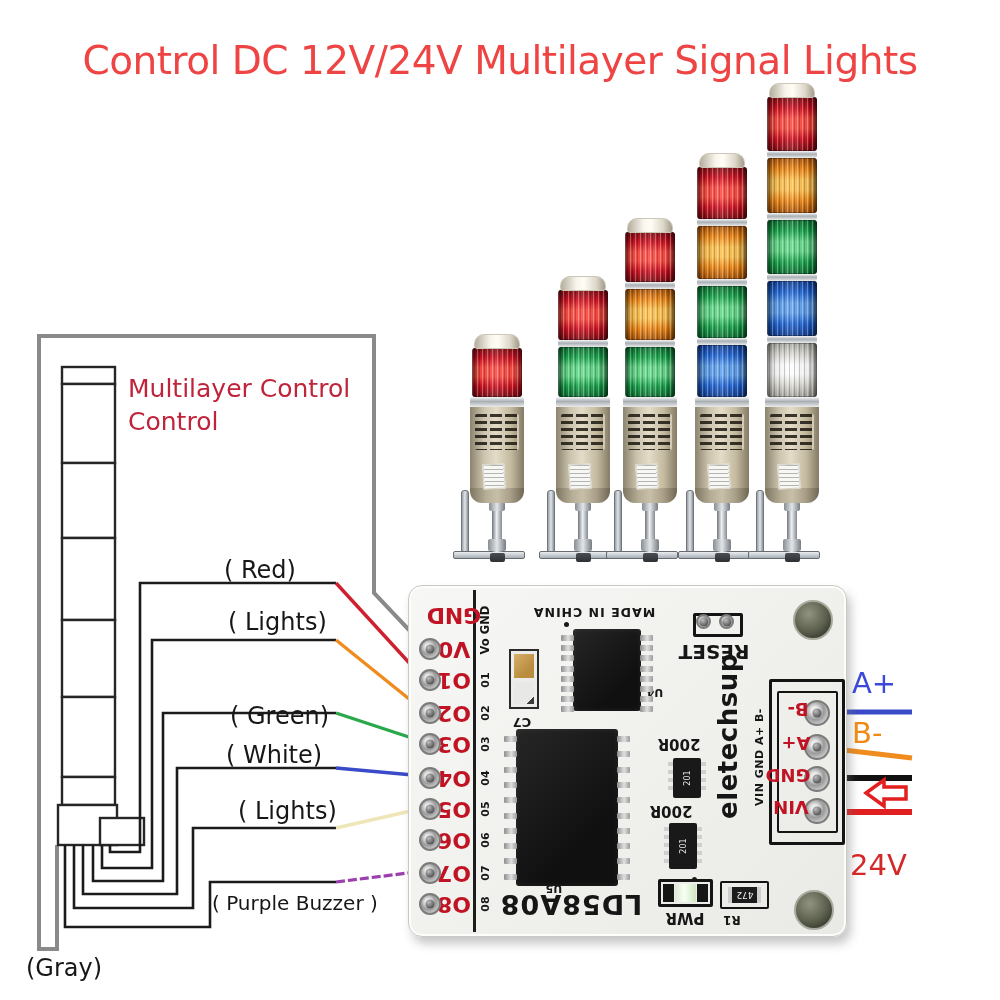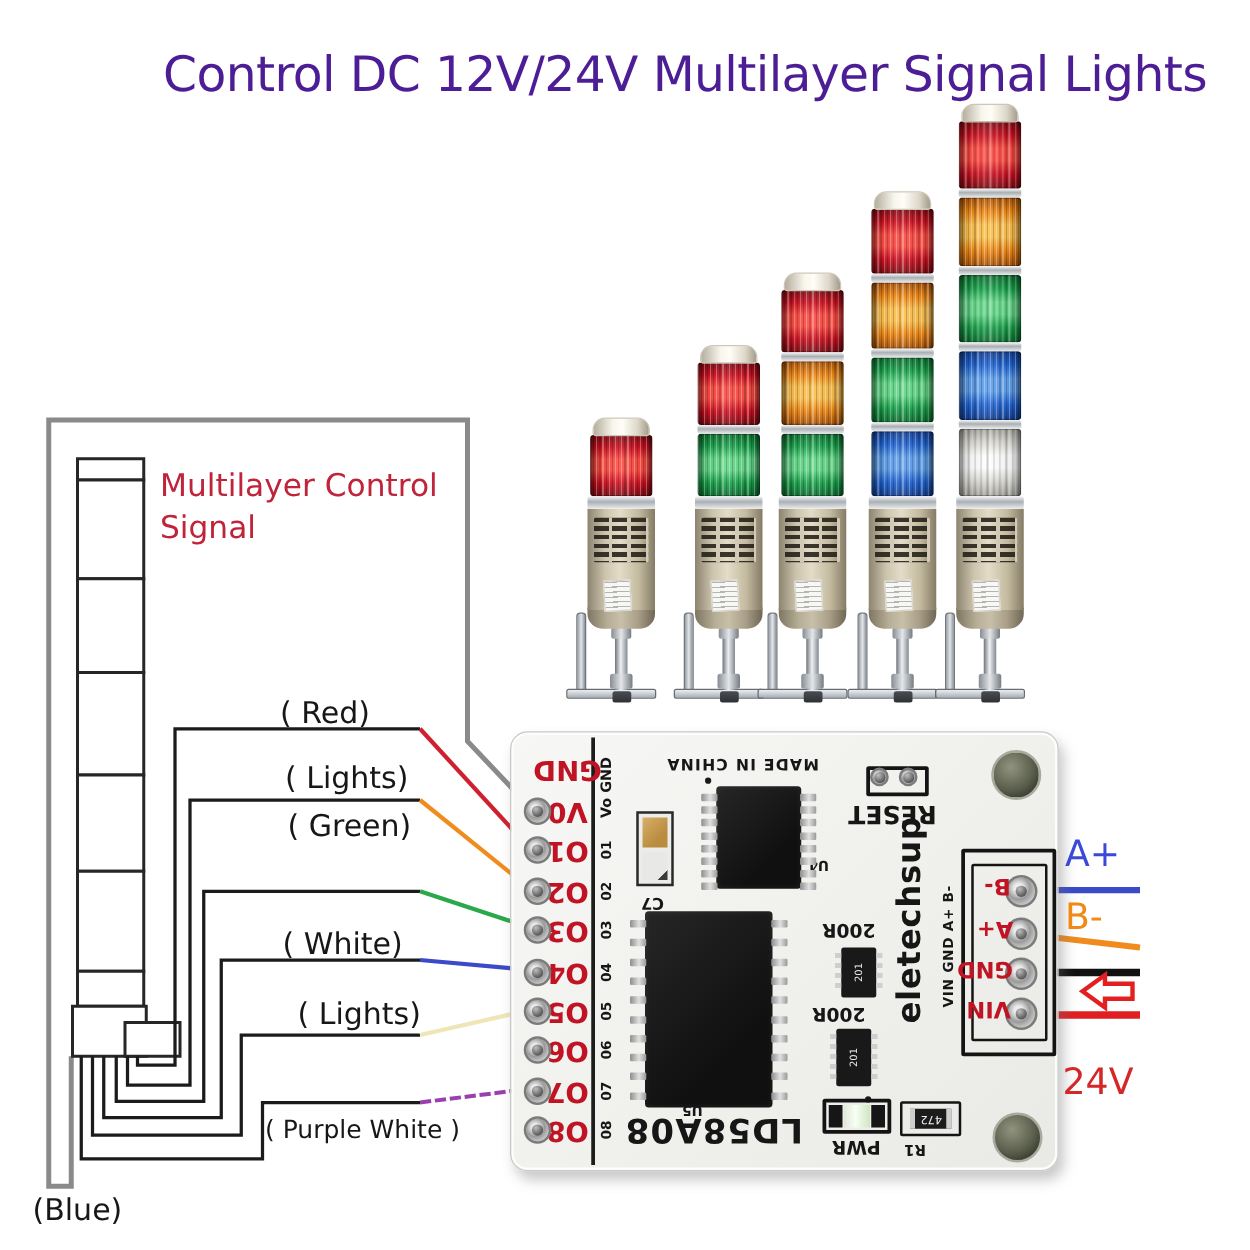--- a/index.html
+++ b/index.html
@@ -74,21 +74,21 @@
         border:1px solid #70767c;border-radius:3px 3px 0 0;box-sizing:border-box;}
   .tfoot{position:absolute;background:linear-gradient(180deg,#eaeef1,#a8afb5);
         border:1px solid #666c72;border-radius:2px;box-sizing:border-box;}
   .tclamp{position:absolute;background:linear-gradient(180deg,#4a4d51,#2e3134);border-radius:2px;}
 </style>
 </head>
 <body>
 
 <div id="stage">
 
-  <div id="title" class="abs" style="color: #4c1d95; margin-left: 48px;">Control DC 12V/24V Multilayer Signal Lights</div>
+  <div id="title" class="abs" style="color: #ef4444;">Control DC 12V/24V Multilayer Signal Lights</div>
 
   <svg class="abs" width="1000" height="1000" viewBox="0 0 1000 1000" style="left:0;top:0;" fill="none">
 
     <path d="M428,650 L374,593 L374,336 L39,336 L39,949 L57,949 L57,845" stroke-width="4" stroke="#8a8a8a"></path>
 
     <g stroke="#262626" stroke-width="2.4" fill="#ffffff">
       <rect x="62" y="367" width="53" height="17"></rect>
       <rect x="62" y="384" width="53" height="79"></rect>
       <rect x="62" y="463" width="53" height="75"></rect>
       <rect x="62" y="538" width="53" height="82"></rect>
@@ -120,30 +120,30 @@
     <path d="M818,778 L912,778" stroke="#111111" stroke-width="6"></path>
     <path d="M818,812 L912,812" stroke="#e02020" stroke-width="6"></path>
     <polygon points="866,793 884,780 884,787 906,787 906,799 884,799 884,806" fill="#ffffff" stroke="#e31f1f" stroke-width="3.5"></polygon>
 
     <path d="M432,591 L415,591 L415,617 L432,617" stroke="#161616" stroke-width="2.5"></path>
     <path d="M430,858 L414,858 L414,902 L430,902" stroke="#161616" stroke-width="2.5"></path>
   </svg>
 
   <div id="rednote" class="abs" style="color: rgb(192, 36, 58);">
     <div>Multilayer Control</div>
-    <div>Signal</div>
+    <div>Control</div>
   </div>
 
   <div class="wl" style="left:224px;top:556px;">( Red)</div>
   <div class="wl" style="left:228px;top:608px;">( Lights)</div>
-  <div class="wl" style="left:230px;top:647px;">( Green)</div>
+  <div class="wl" style="left:230px;top:702px;">( Green)</div>
   <div class="wl" style="left:226px;top:741px;">( White)</div>
   <div class="wl" style="left:238px;top:797px;">( Lights)</div>
-  <div class="wl wl-purple" style="left:212px;top:891px;">( Purple White )</div>
-  <div class="wl" style="left:26px;top:954px;">(Blue)</div>
+  <div class="wl wl-purple" style="left:212px;top:891px;">( Purple Buzzer )</div>
+  <div class="wl" style="left:26px;top:954px;">(Gray)</div>
 
   <div id="towers" class="abs" style="left:0;top:0;width:1000px;height:1000px;">
       <div class="tarm" style="left: 461px; top: 490px; width: 8px; height: 64px;"></div>
       <div class="tfoot" style="left: 453px; top: 551px; width: 72px; height: 8px;"></div>
       <div class="tpole" style="left: 492px; top: 502px; width: 10px; height: 50px;"></div>
       <div class="tnut" style="left: 489px; top: 502px; width: 16px; height: 9px;"></div>
       <div class="tnut" style="left: 488px; top: 539px; width: 18px; height: 12px;"></div>
       <div class="tclamp" style="left: 490px; top: 553px; width: 15px; height: 9px;"></div>
       <div class="ttaper" style="left: 470px; top: 486px; width: 54px; height: 17px;"></div>
       <div class="tbase" style="left: 470px; top: 407px; width: 54px; height: 81px;">

